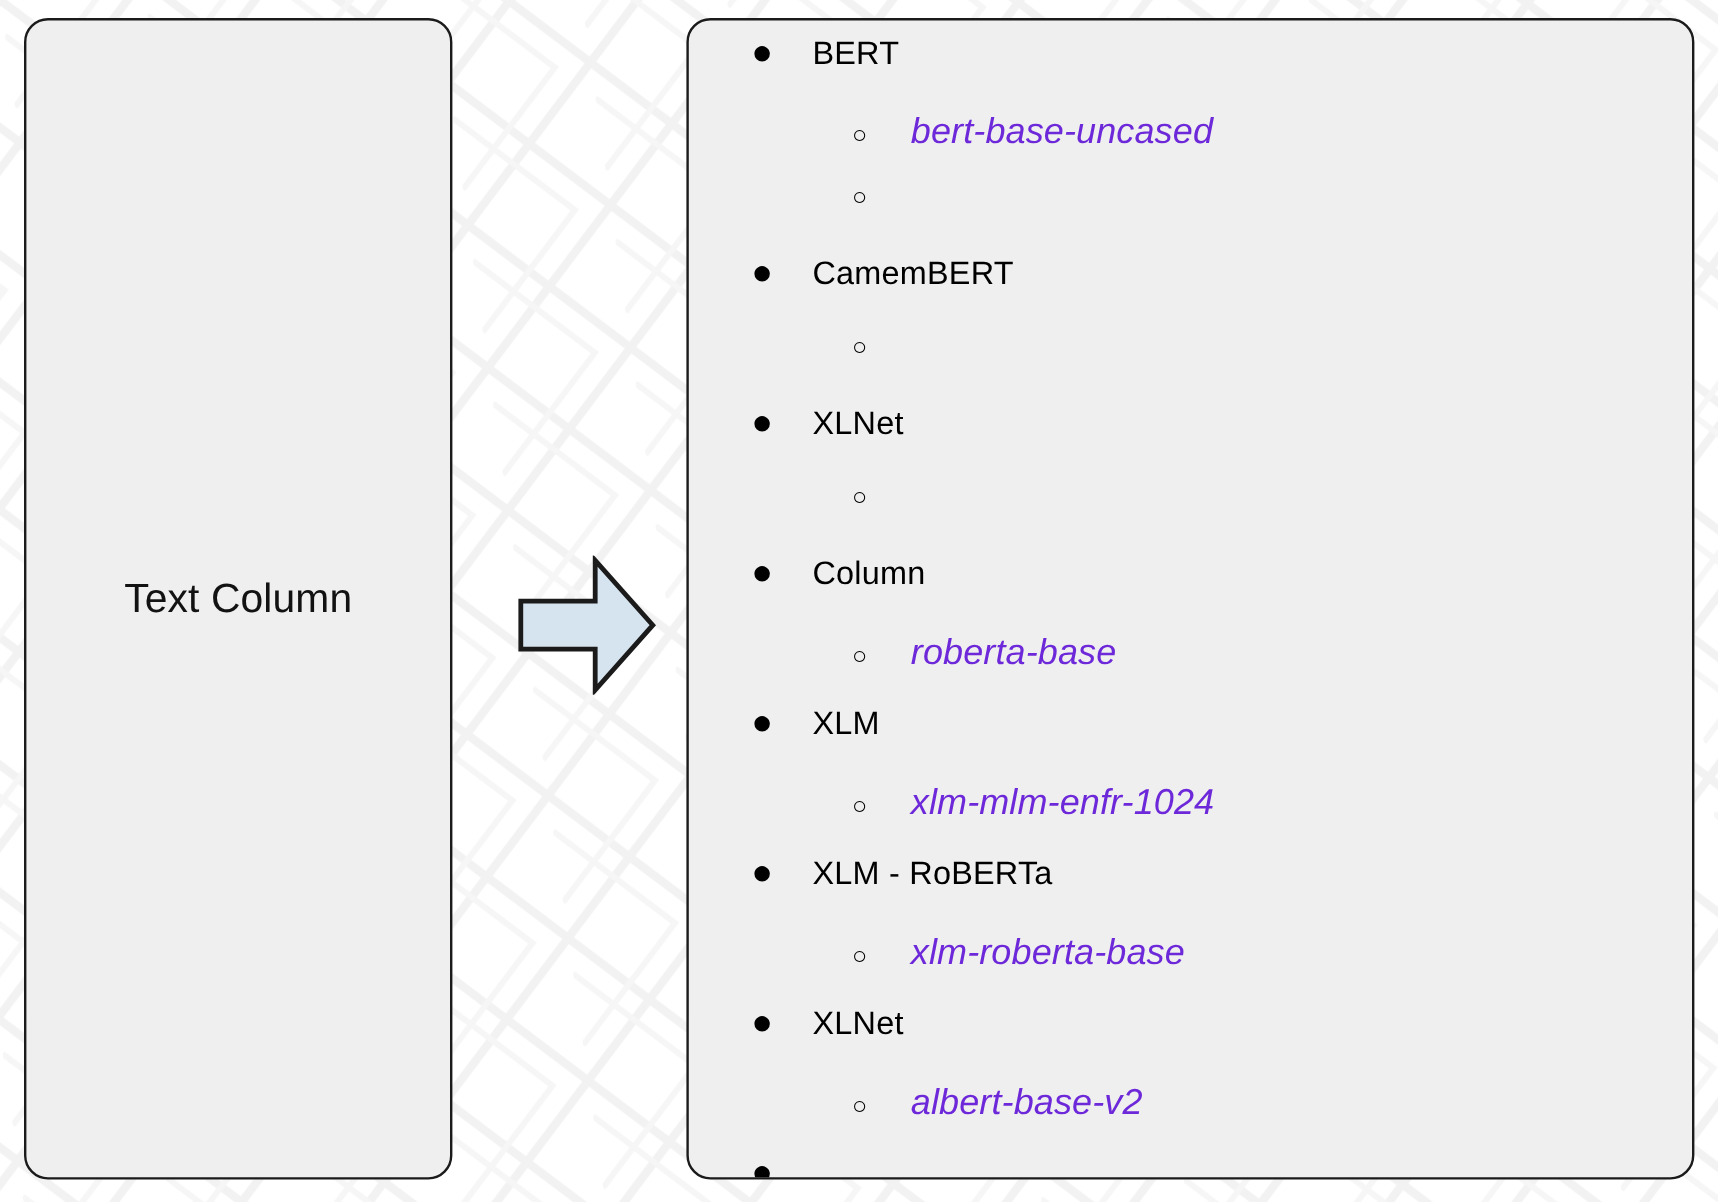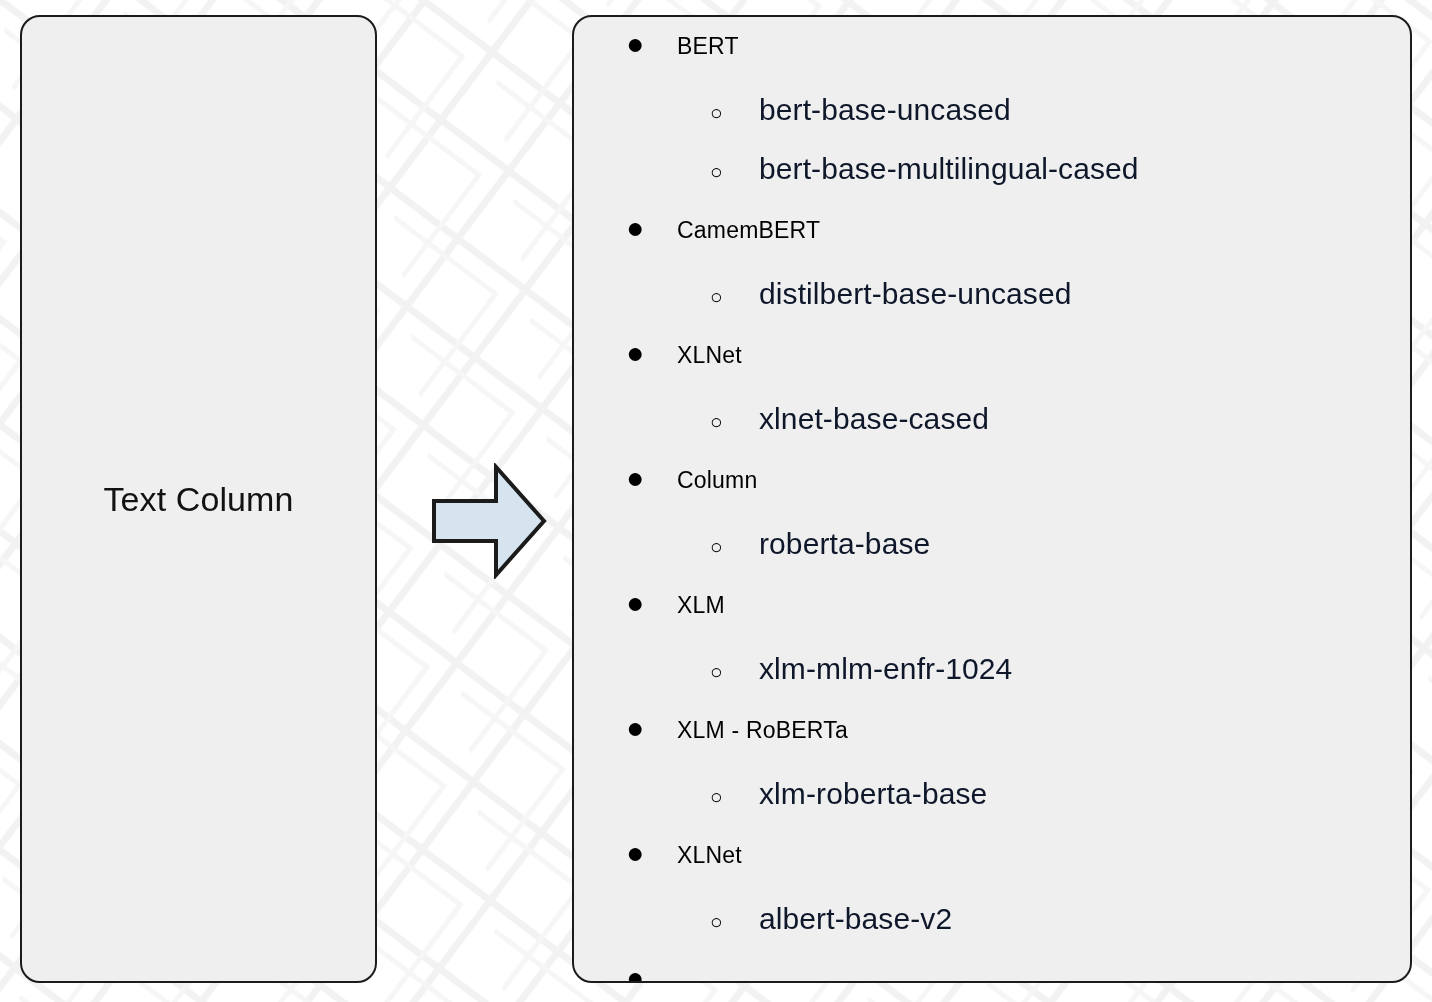--- a/index.html
+++ b/index.html
@@ -96,21 +96,21 @@
     padding-left: 52px;
   }
   .row.level1 .bullet {
     width: 51px;
     flex: 0 0 51px;
     font-size: 30px;
     line-height: 1;
     color: #000;
   }
   .row.level1 .label {
-    font-size: 23px;
+    font-size: 27px;
     line-height: 1;
     letter-spacing: 0.2px;
     color: #000;
   }
 
   
   .row.level2 {
     height: 59px;
     padding-left: 136px;
   }
@@ -118,21 +118,22 @@
     width: 49px;
     flex: 0 0 49px;
     font-size: 21px;
     line-height: 1;
     color: #000;
   }
   .row.level2 .label {
     font-size: 30px;
     line-height: 1;
     letter-spacing: 0.1px;
-    color: #0f172a;
+    color: #6d28d9;
+    font-style: italic;
   }
 </style>
 </head>
 <body>
 
 <svg id="bg-texture" viewBox="0 0 1432 1002" preserveAspectRatio="none" aria-hidden="true">
   <defs>
     <pattern id="mesh" width="120" height="120" patternUnits="userSpaceOnUse" patternTransform="rotate(-8)">
       <path d="M0 0 L120 120 M120 0 L0 120 M-60 60 L60 180 M60 -60 L180 60" stroke="#f2f2f2" stroke-width="7" fill="none"></path>
       <path d="M0 30 L120 150 M120 -30 L0 90" stroke="#f6f6f6" stroke-width="5" fill="none"></path>
@@ -157,43 +158,40 @@
       <div class="row level1">
         <span class="bullet">●</span>
         <span class="label">BERT</span>
       </div>
       <div class="row level2">
         <span class="bullet">○</span>
         <span class="label">bert-base-uncased</span>
       </div>
       <div class="row level2">
         <span class="bullet">○</span>
-        <span class="label">bert-base-multilingual-cased</span>
       </div>
     </div>
 
     <div class="model-group">
       <div class="row level1">
         <span class="bullet">●</span>
         <span class="label">CamemBERT</span>
       </div>
       <div class="row level2">
         <span class="bullet">○</span>
-        <span class="label">distilbert-base-uncased</span>
       </div>
     </div>
 
     <div class="model-group">
       <div class="row level1">
         <span class="bullet">●</span>
         <span class="label">XLNet</span>
       </div>
       <div class="row level2">
         <span class="bullet">○</span>
-        <span class="label">xlnet-base-cased</span>
       </div>
     </div>
 
     <div class="model-group">
       <div class="row level1">
         <span class="bullet">●</span>
         <span class="label">Column</span>
       </div>
       <div class="row level2">
         <span class="bullet">○</span>

